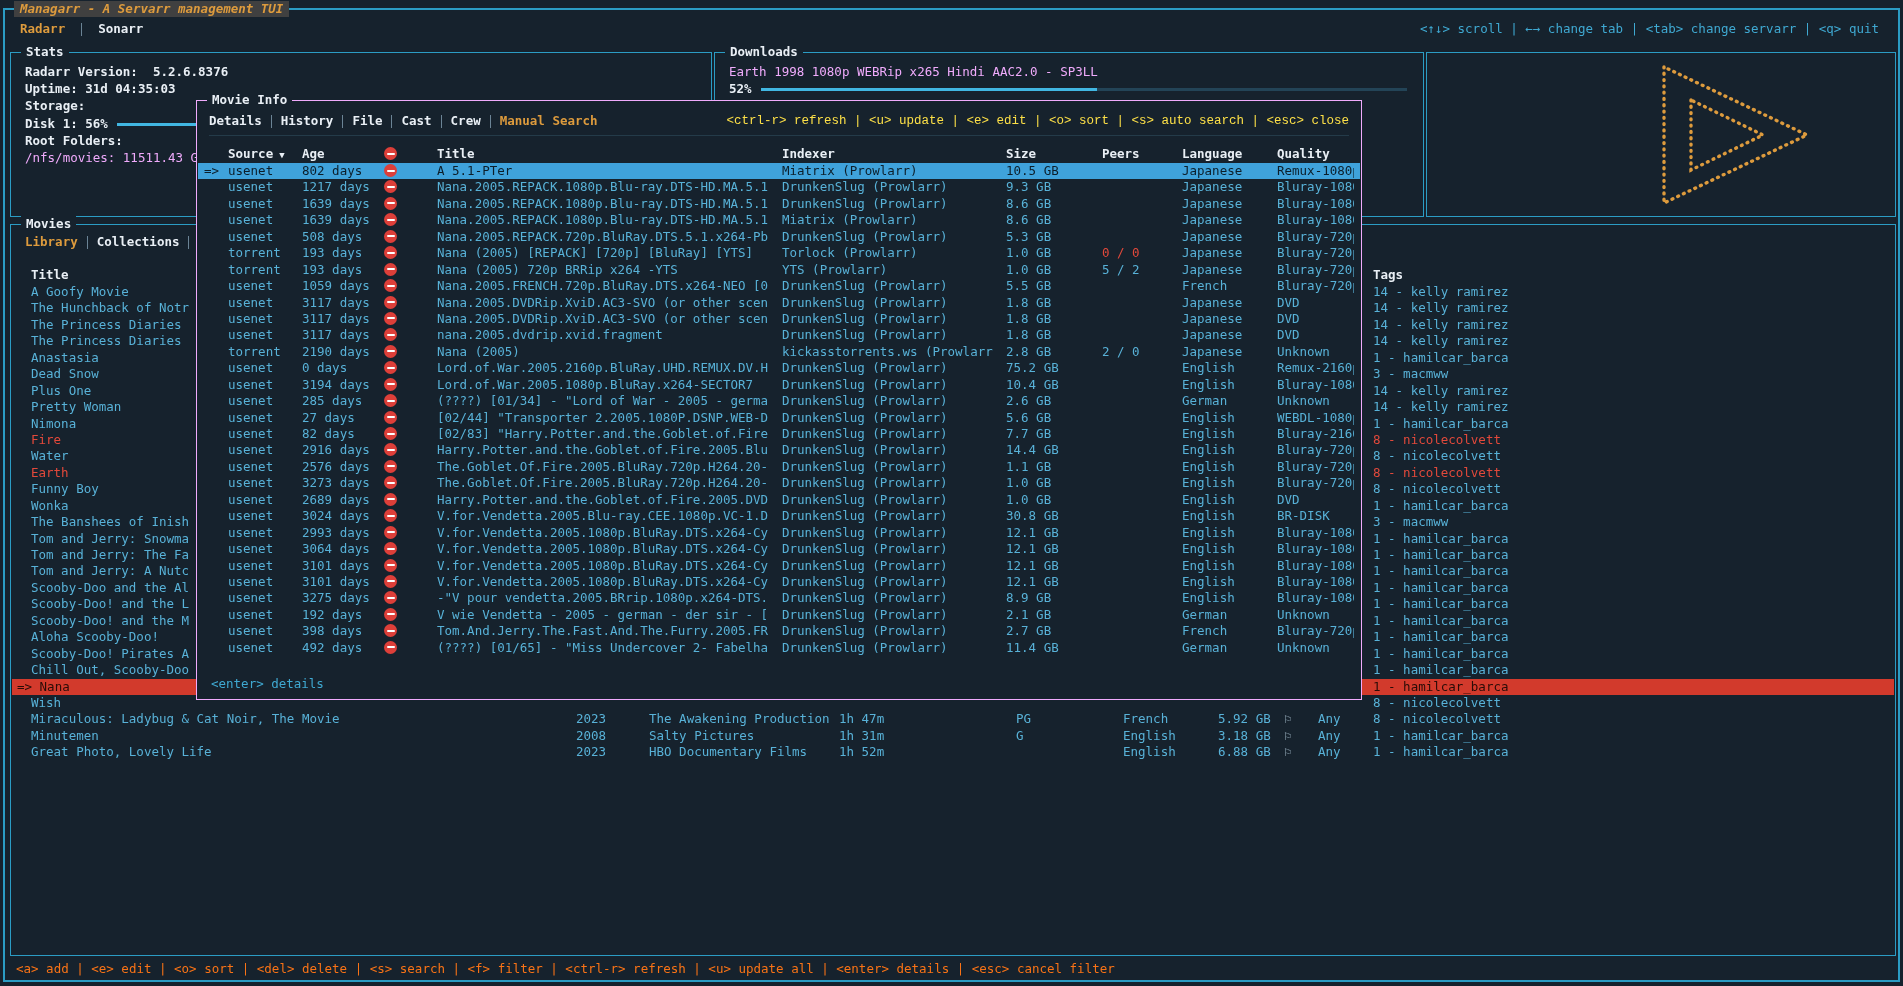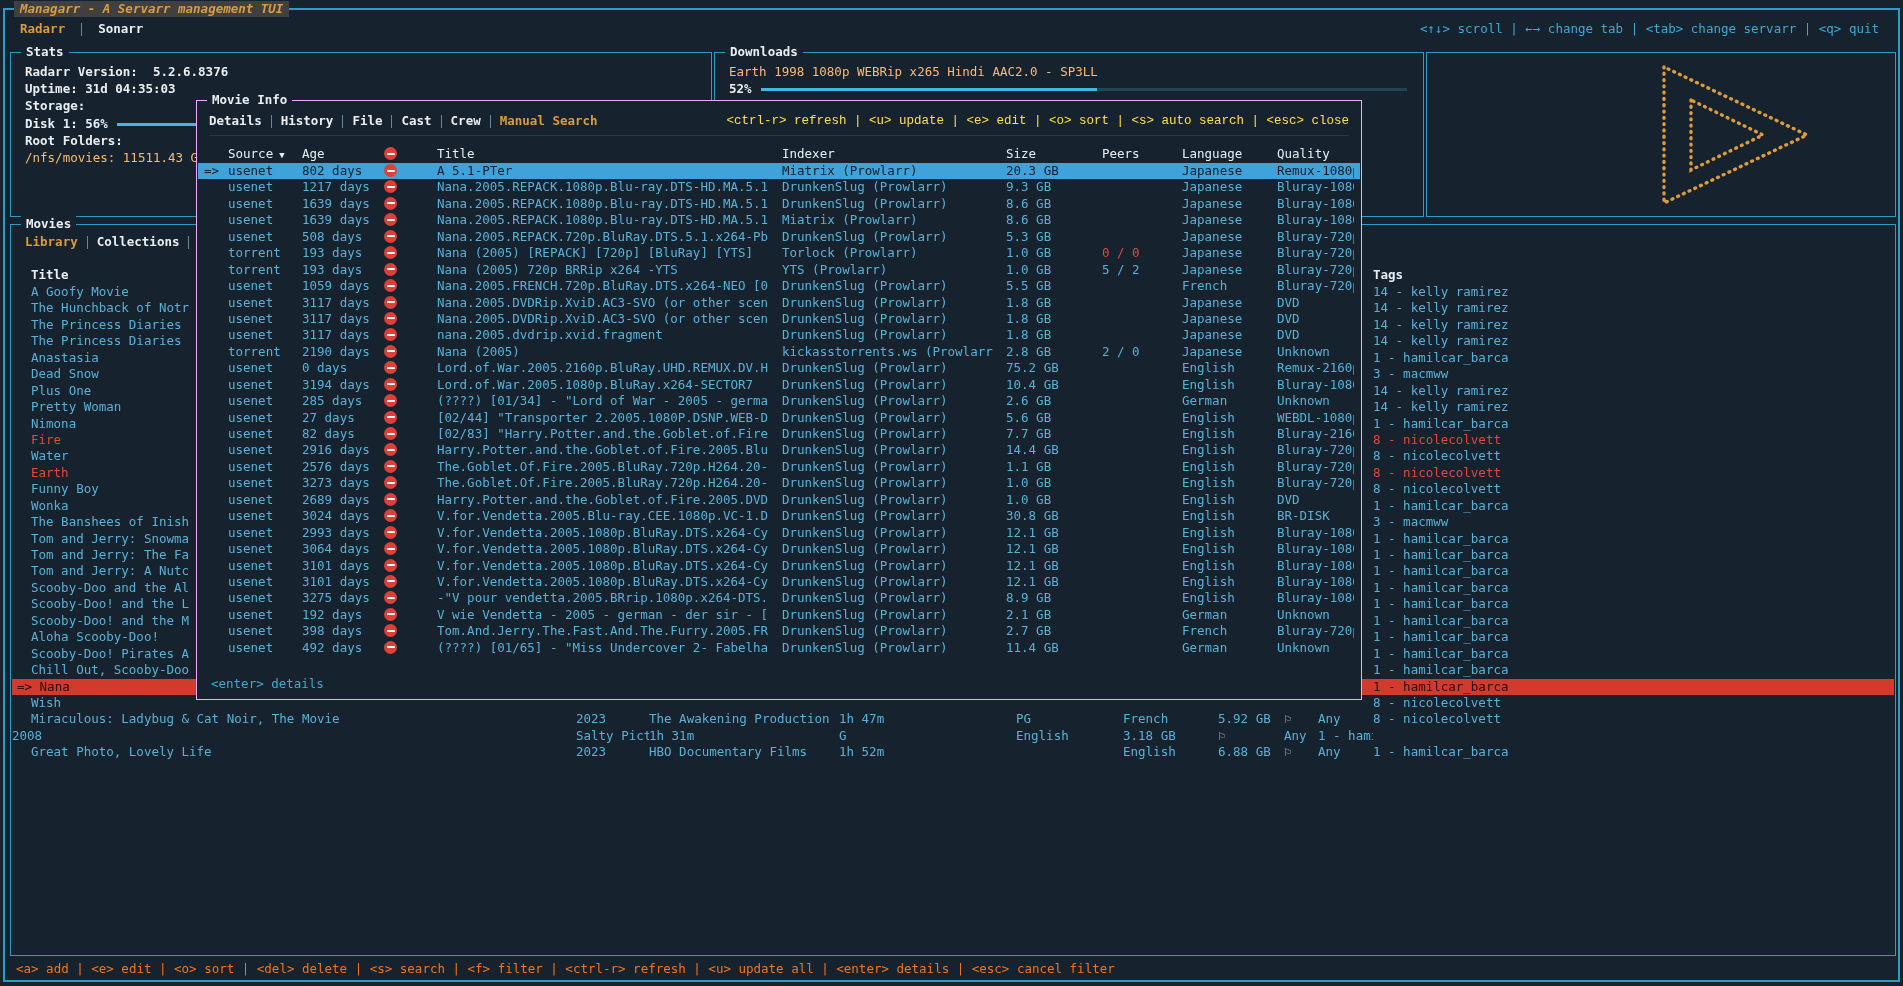--- a/index.html
+++ b/index.html
@@ -31,21 +31,21 @@
     font-weight:bold; color:#e9eff5; white-space:pre; }
 
   .stats   { left:10px;   top:52px; width:700px; height:163px; }
   .downloads { left:714px; top:52px; width:708px; height:163px; }
   .logo-panel { left:1426px; top:52px; width:468px; height:163px; }
   .movies  { left:10px; top:224px; width:1884px; height:730px; }
 
   .panel-body { position:absolute; left:14px; right:14px; top:10px; }
   .stat-line { display:flex; white-space:pre; height:17.2px; line-height:17.2px; }
   .lbl { font-weight:bold; color:#e9eff5; white-space:pre; }
-  .plain { color:#fdba74; white-space:pre; }
+  .plain { color:#f0abfc; white-space:pre; }
   .gauge { flex:1; height:3px; margin:8px 2px 0 9px;
     background:linear-gradient(90deg,#41b7e2 var(--p,100%),#234457 var(--p,100%)); }
 
   .logo-svg { position:absolute; right:68px; top:7px; }
 
   
   .movies-tabs { position:absolute; left:14px; top:9px; display:flex; align-items:center; gap:9px; }
   .mv-header { position:absolute; left:1px; right:1px; top:42px; }
   .mv-body   { position:absolute; left:1px; right:1px; top:59px; display:flex; flex-direction:column; }
   .mv-row { display:grid; grid-template-columns:564px 73px 190px 177px 107px 95px 66px 34px 55px 1fr;
@@ -62,21 +62,21 @@
   .modal { position:absolute; left:196px; top:100px; width:1164px; height:598px;
     border:1px solid #f0abfc; background:#16222d; z-index:5; }
   .modal-tabs { position:absolute; left:12px; right:12px; top:7px; height:27px;
     display:flex; align-items:center; gap:9px; border-bottom:1px solid #243b49; }
   .modal-help { margin-left:auto; color:#fde047; white-space:pre;font-family:Liberation Mono, monospace; }
   .mi-header { position:absolute; left:1px; right:1px; top:45px; }
   .mi-body   { position:absolute; left:1px; right:1px; top:62px; display:flex; flex-direction:column; }
   .mi-row { display:grid; grid-template-columns:24px 74px 82px 53px 345px 224px 96px 80px 95px 77px;
     padding-left:6px; height:16.45px; line-height:16.45px; }
   .mi-row .cell { white-space:pre; overflow:hidden; color:#58b2d8; }
-  .mi-row .cell.h { color:#e9eff5; font-weight:normal; }
+  .mi-row .cell.h { color:#e9eff5; font-weight:bold; }
   .sel-blue { background:#3fa2db; }
   .sel-blue .cell { color:#0c1e2a !important; }
   .modal-footer { position:absolute; left:14px; bottom:7px; color:#3fa9d2; white-space:pre; }
   .sort { margin-left:6px; font-size:9px; color:#e9eff5; }
 
   .no-entry { display:inline-block; width:13px; height:13px; border-radius:50%;
     background:#dd3f39; position:relative; vertical-align:-2px; }
   .no-entry::after { content:""; position:absolute; left:2.5px; right:2.5px; top:5.5px;
     height:2px; background:#fff; border-radius:1px; }
 
@@ -472,20 +472,21 @@
           <span class="cell">The Awakening Production</span>
           <span class="cell">1h 47m</span>
           <span class="cell">PG</span>
           <span class="cell">French</span>
           <span class="cell">5.92 GB</span>
           <span class="cell flagc">⚐</span>
           <span class="cell">Any</span>
           <span class="cell">8 - nicolecolvett</span>
         </div>
         <div class="mv-row">
+          <span class="cell t">Minutemen</span>
           <span class="cell">2008</span>
           <span class="cell">Salty Pictures</span>
           <span class="cell">1h 31m</span>
           <span class="cell">G</span>
           <span class="cell">English</span>
           <span class="cell">3.18 GB</span>
           <span class="cell flagc">⚐</span>
           <span class="cell">Any</span>
           <span class="cell">1 - hamilcar_barca</span>
         </div>
@@ -534,21 +535,21 @@
     </div>
     <div class="mi-body">
 
     <div class="mi-row sel-blue">
           <span class="cell">=&gt;</span>
           <span class="cell">usenet</span>
           <span class="cell">802 days</span>
           <span class="cell"><span class="no-entry"></span></span>
           <span class="cell">A 5.1-PTer</span>
           <span class="cell">Miatrix (Prowlarr)</span>
-          <span class="cell">20.3 GB</span>
+          <span class="cell">10.5 GB</span>
           <span class="cell"></span>
           <span class="cell">Japanese</span>
           <span class="cell">Remux-1080p</span>
         </div>
         <div class="mi-row">
           <span class="cell"></span>
           <span class="cell">usenet</span>
           <span class="cell">1217 days</span>
           <span class="cell"><span class="no-entry"></span></span>
           <span class="cell">Nana.2005.REPACK.1080p.Blu-ray.DTS-HD.MA.5.1</span>

